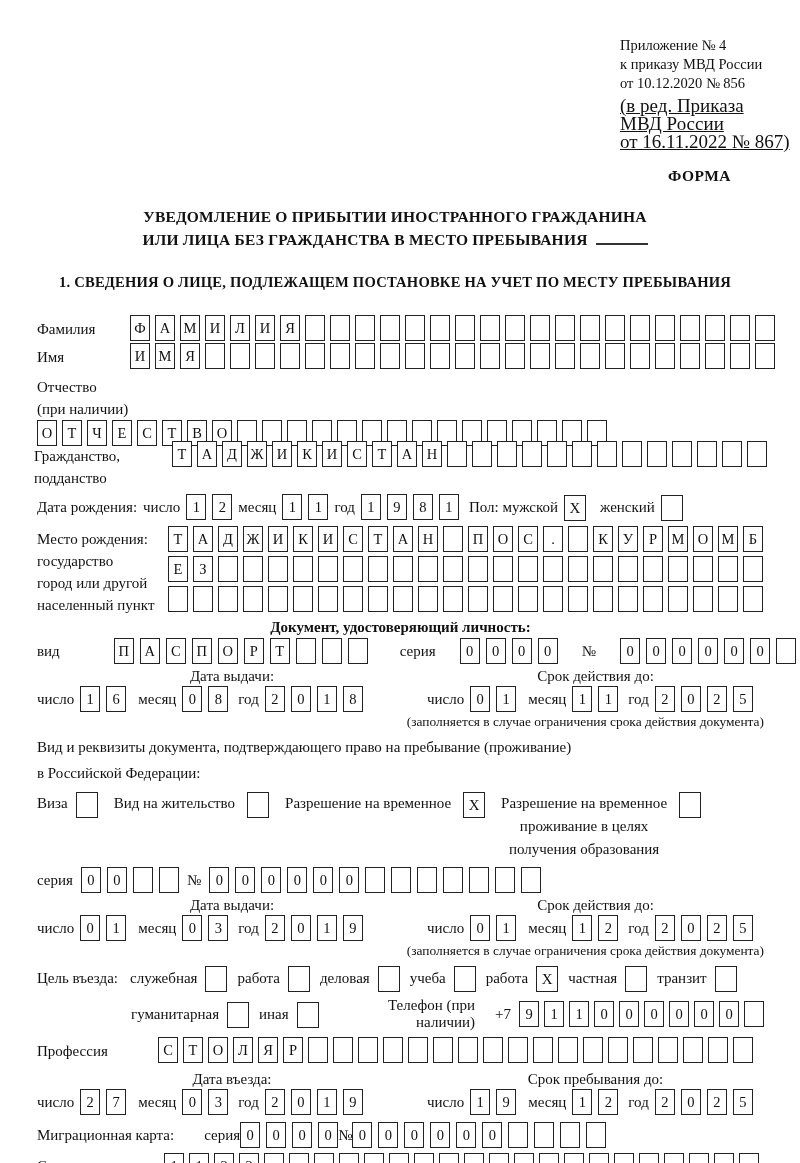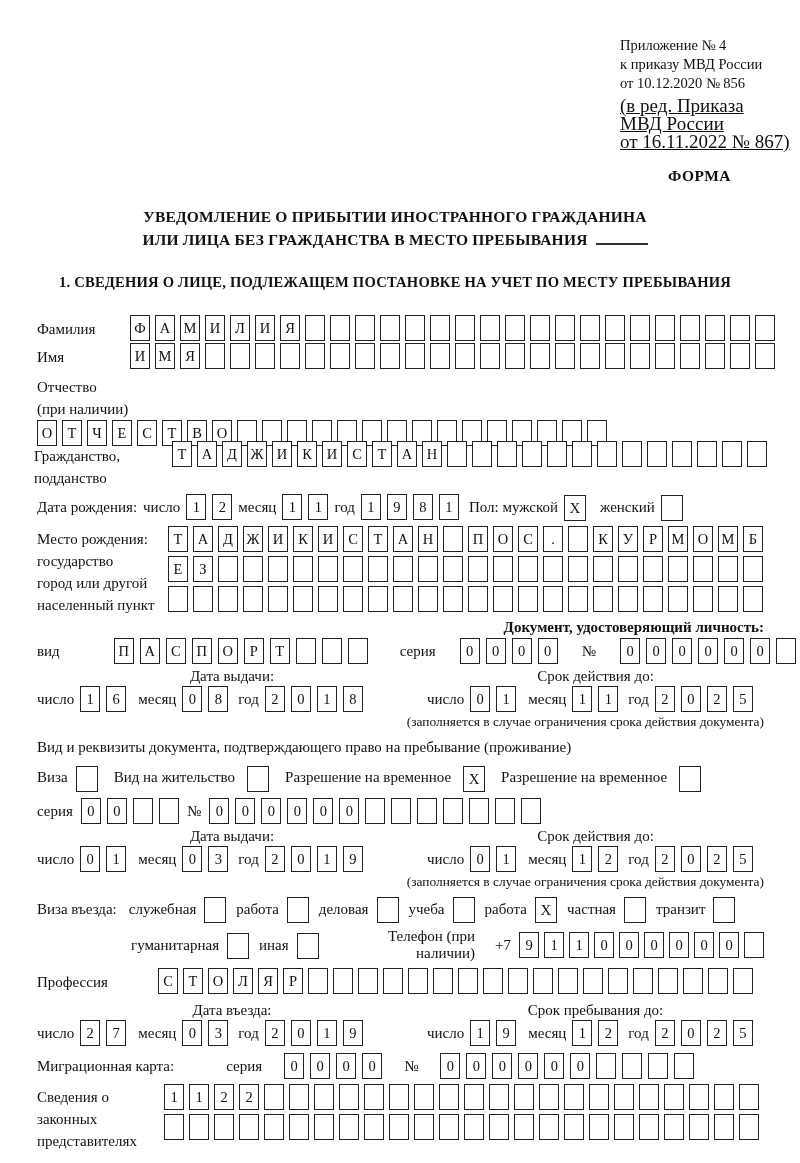--- a/index.html
+++ b/index.html
@@ -40,21 +40,21 @@
   .strip { display: flex; gap: 5px; flex: none; }
   .cell { width: 20px; height: 26px; border: 1.5px solid #222;
           display: flex; align-items: center; justify-content: center;
           font-size: 14.5px; flex: none; background: #fff; }
   .cb   { width: 22px; height: 26px; border: 1.5px solid #222;
           display: flex; align-items: center; justify-content: center;
           font-size: 15px; flex: none; margin-top: 2px; }
 
   .vstack { display: flex; flex-direction: column; gap: 4px; }
 
-  .center-b { text-align: right; font-weight: bold; font-size: 15px; margin-top: 3px; }
+  .center-b { text-align: center; font-weight: bold; font-size: 15px; margin-top: 3px; }
 
   .dates { display: flex; margin-top: 4px; }
   .dcol-l { width: 390px; flex: none; }
   .dcol-r { flex: 1; }
   .dhead { text-align: center; font-size: 15px; }
   .dgroup { display: flex; align-items: center; gap: 6px; margin-top: 1px; }
   .dgroup .strip { gap: 6px; }
   .note-r { text-align: right; font-size: 13.4px; margin-top: 2px; }
 
   .permits { display: flex; align-items: flex-start; margin-top: 4px; }
@@ -422,39 +422,42 @@
               <span class="cell">2</span>
               <span class="cell">5</span>
             </div>
         </div>
       </div>
     </div>
     <div class="note-r">(заполняется в случае ограничения срока действия документа)</div>
 
     <div style="margin-top:4px; line-height:26px;">
       <div>Вид и реквизиты документа, подтверждающего право на пребывание (проживание)</div>
+      <div>в Российской Федерации:</div>
     </div>
 
     <div class="permits">
       <span class="permit-label">Виза</span>
       <div class="gap8"></div>
       <div class="cb"></div>
       <div class="gap16"></div>
       <span class="permit-label">Вид на жительство</span>
       <div class="gap12"></div>
       <div class="cb"></div>
       <div class="gap16"></div>
       <div class="permit-label">
         <div>Разрешение на временное</div>
       </div>
       <div class="gap12"></div>
       <div class="cb">X</div>
       <div class="gap16"></div>
       <div class="permit-label">
         <div>Разрешение на временное</div>
+        <div>проживание в целях</div>
+        <div>получения образования</div>
       </div>
       <div class="gap12"></div>
       <div class="cb"></div>
     </div>
 
     <div class="dgroup" style="margin-top:6px; gap:8px;">
       <span>серия</span>
       <div class="strip">
           <span class="cell">0</span>
           <span class="cell">0</span>
@@ -521,21 +524,21 @@
               <span class="cell">0</span>
               <span class="cell">2</span>
               <span class="cell">5</span>
             </div>
         </div>
       </div>
     </div>
     <div class="note-r">(заполняется в случае ограничения срока действия документа)</div>
 
     <div class="purpose-row">
-      <span class="lblp first">Виза въезда:</span>
+      <span class="lblp first">Цель въезда:</span>
       <span class="lblp first" style="padding-left:4px;">служебная</span>
       <div class="cb"></div>
       <span class="lblp">работа</span>
       <div class="cb"></div>
       <span class="lblp">деловая</span>
       <div class="cb"></div>
       <span class="lblp">учеба</span>
       <div class="cb"></div>
       <span class="lblp">работа</span>
       <div class="cb">X</div>
@@ -636,21 +639,21 @@
           <div class="strip">
               <span class="cell">2</span>
               <span class="cell">0</span>
               <span class="cell">2</span>
               <span class="cell">5</span>
             </div>
         </div>
       </div>
     </div>
 
-    <div class="dgroup" style="margin-top:7px; gap:22px;">
+    <div class="dgroup" style="margin-top:7px; gap:0;">
       <span>Миграционная карта:</span>
       <span style="margin-left:30px;">серия</span>
       <div class="strip">
           <span class="cell">0</span>
           <span class="cell">0</span>
           <span class="cell">0</span>
           <span class="cell">0</span>
         </div>
       <span>№</span>
       <div class="strip">

